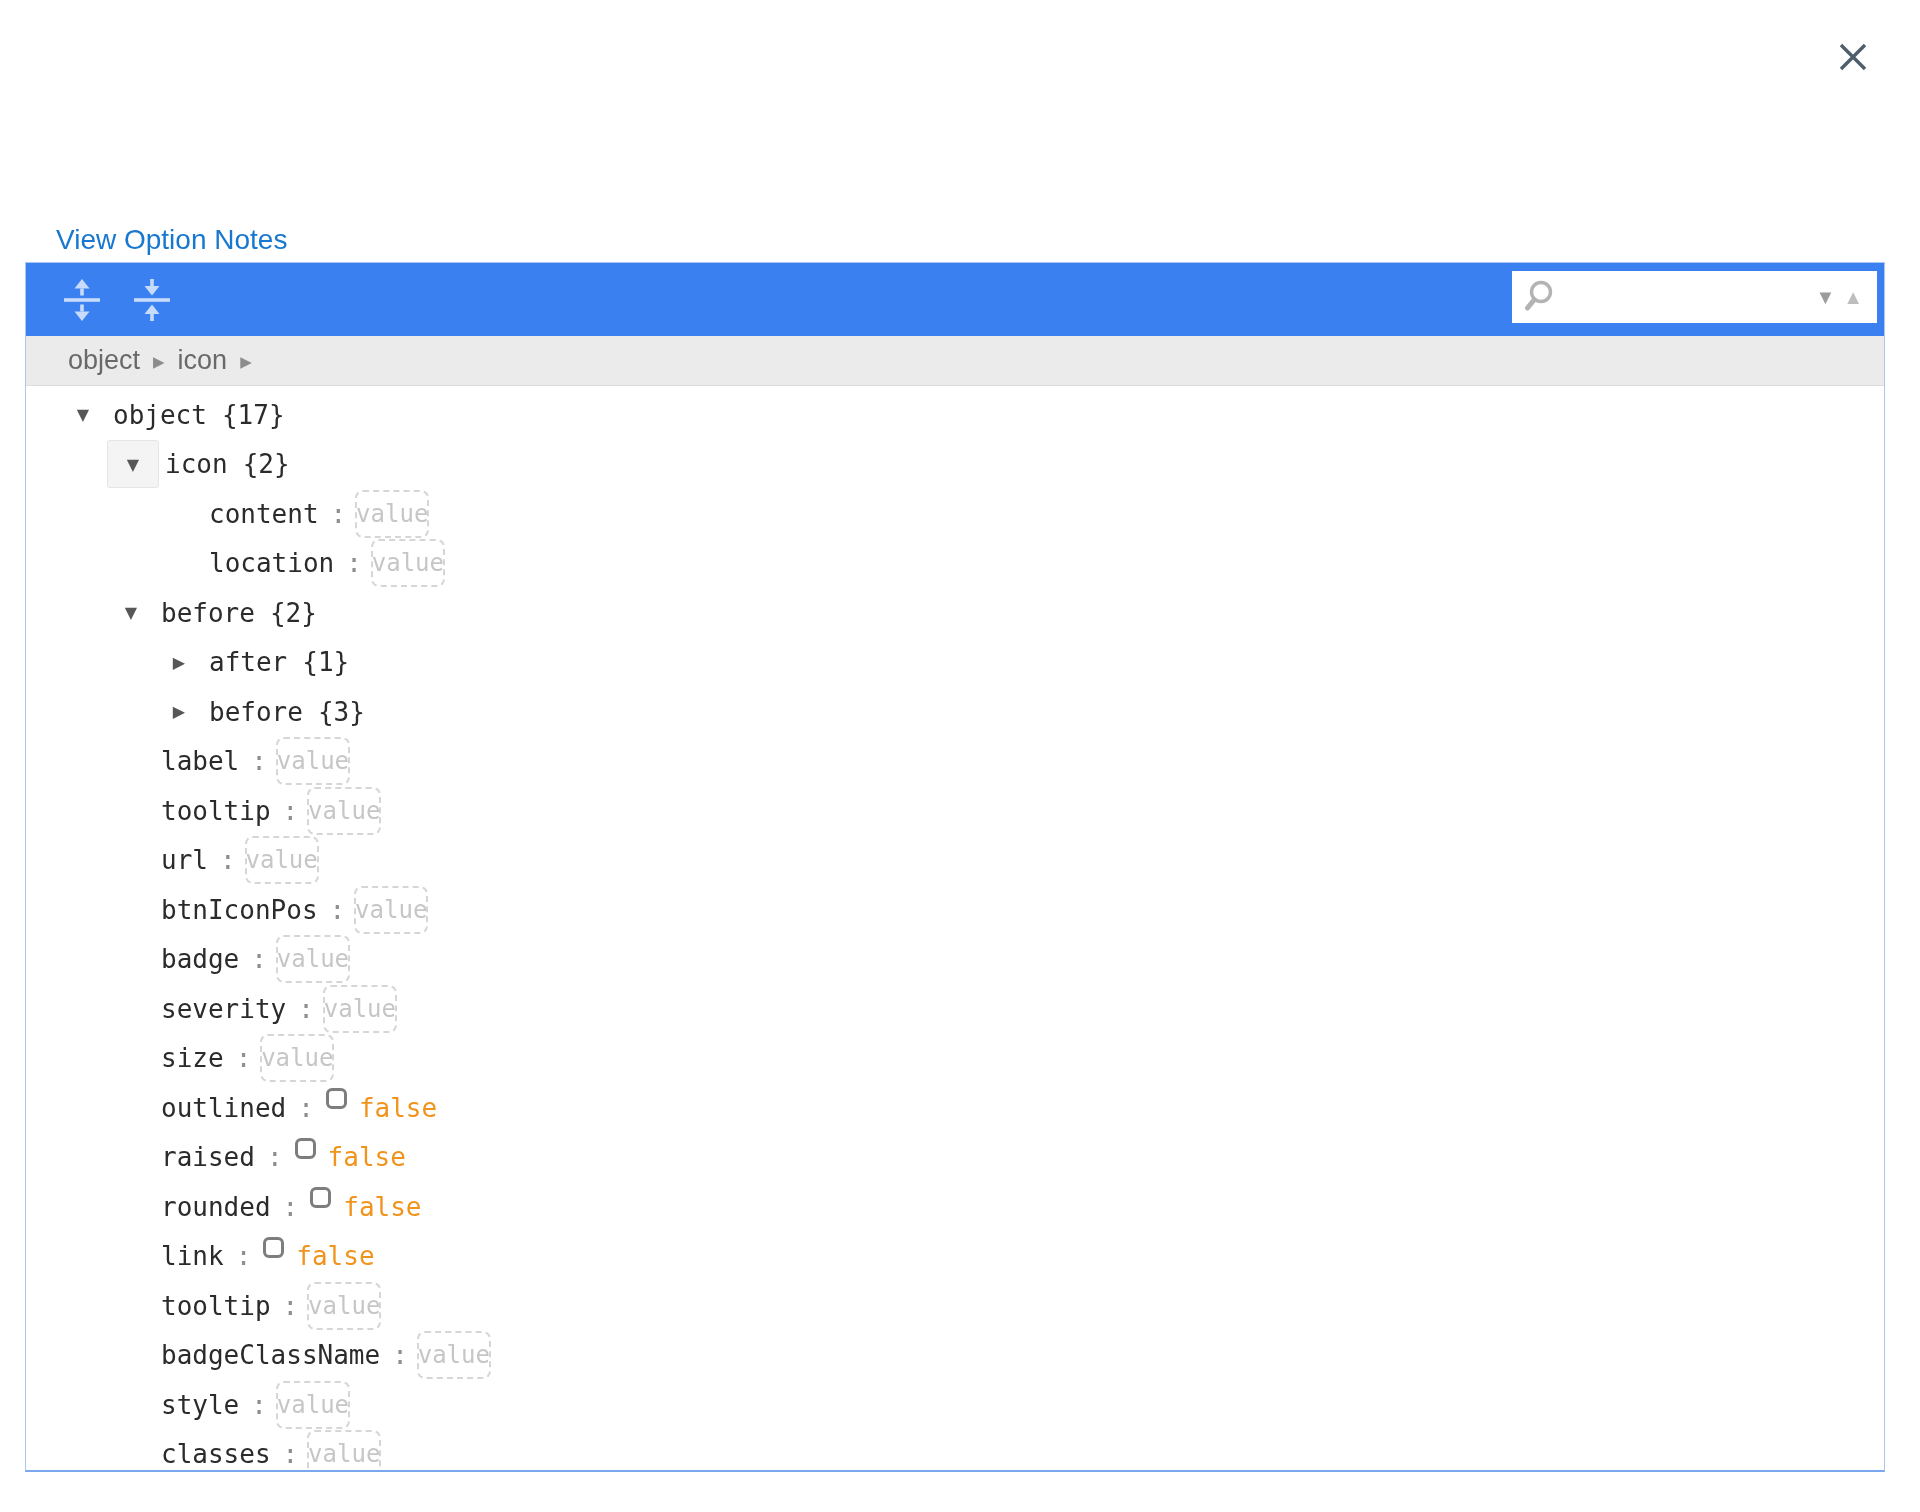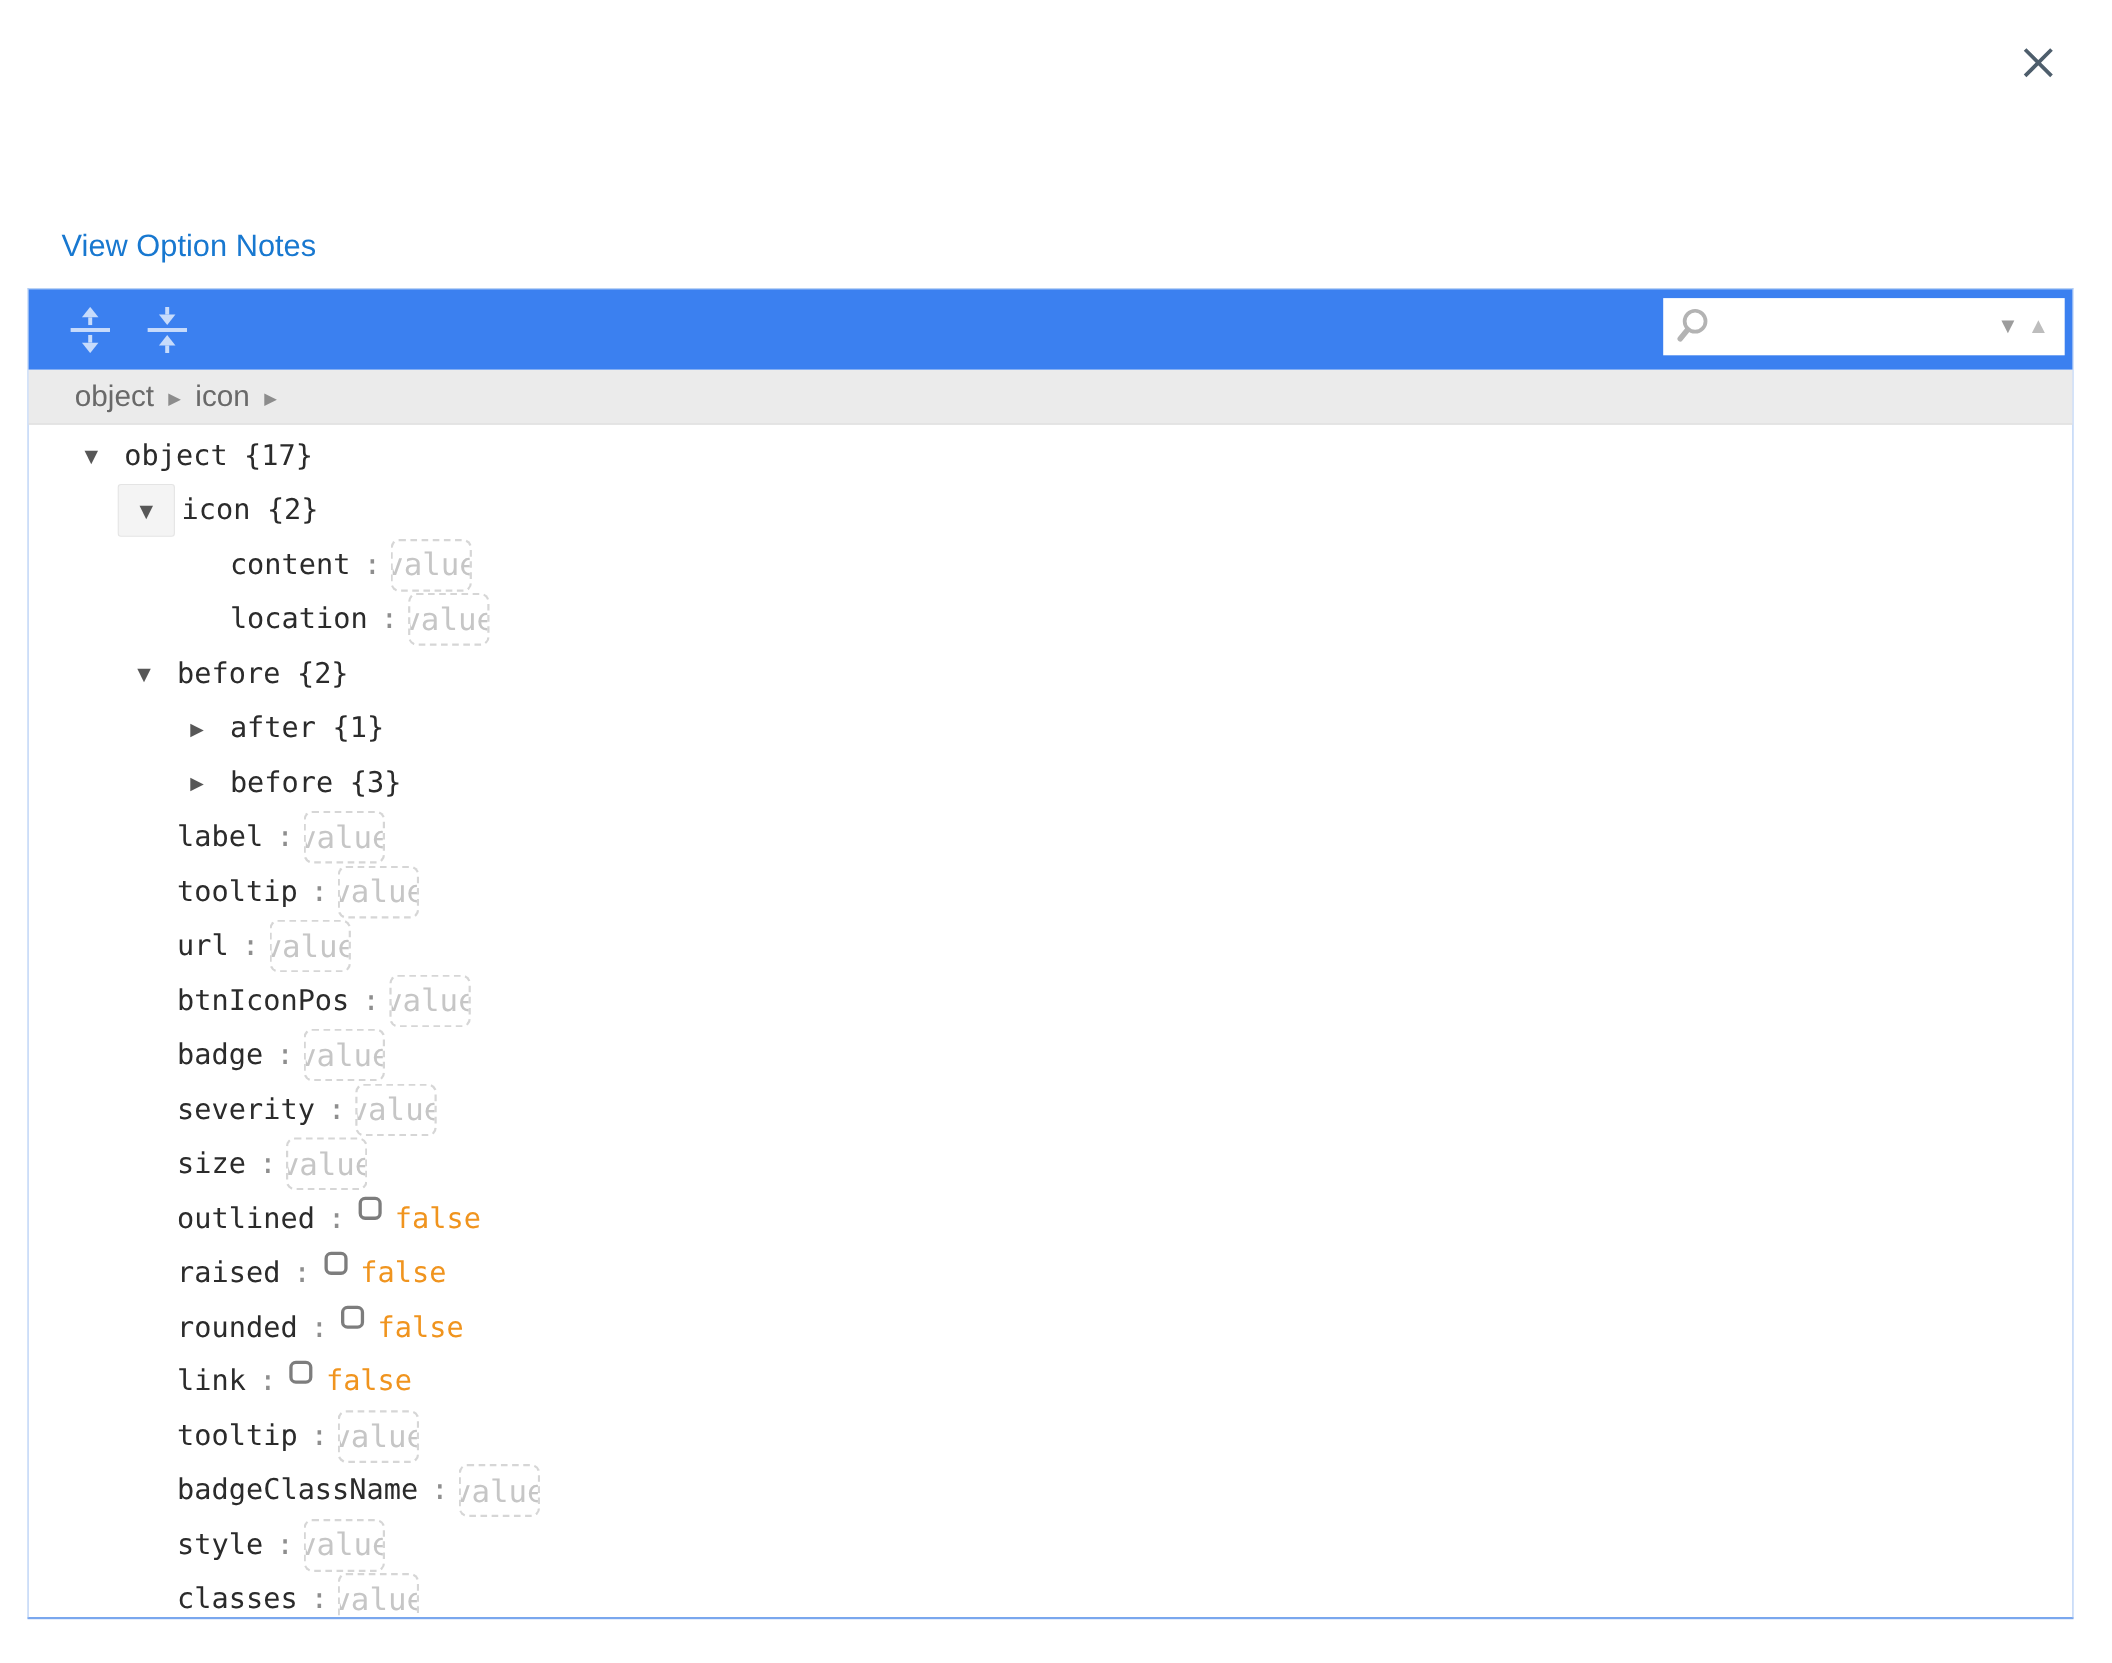--- a/index.html
+++ b/index.html
@@ -4,21 +4,21 @@
 <style>
   * { margin:0; padding:0; box-sizing:border-box; }
   html,body { width:1920px; height:1512px; background:#ffffff; font-family:"Liberation Sans", sans-serif; }
   .stage { position:relative; width:1920px; height:1512px; background:#ffffff; overflow:hidden; }
 
   
   .dlg-title { position:absolute; left:30px; top:22px; font-size:42px; font-weight:700; color:#3a3a3a; letter-spacing:-0.5px; }
   .dlg-subtitle { position:absolute; left:30px; top:86px; font-size:25px; color:#9c9c9c; }
   .close-btn { position:absolute; left:1824px; top:28px; width:58px; height:58px; background:none; border:none; cursor:pointer;
                display:flex; align-items:center; justify-content:center; }
-  .notes-link { position:absolute; left:56px; top:208px; font-size:28px; color:#1878d0; text-decoration:none; cursor:pointer; }
+  .notes-link { position:absolute; left:56px; top:224px; font-size:28px; color:#1878d0; text-decoration:none; cursor:pointer; }
 
   
   .panel { position:absolute; left:25px; top:262px; width:1860px; height:1210px; background:#fff;
            border:1px solid #a9c7f3; border-bottom:2px solid #7aa7ee; }
 
   .toolbar { position:relative; height:73px; background:#3b80f0; display:flex; align-items:center; padding-left:38px; }
   .tb-btn { background:none; border:none; cursor:pointer; padding:0; margin-right:34px; display:flex; align-items:center; }
 
   .searchbox { position:absolute; right:7px; top:8px; width:365px; height:52px; background:#ffffff;
                display:flex; align-items:center; }
@@ -41,21 +41,21 @@
   .spacer { flex:0 0 auto; height:1px; }
   .toggle { flex:0 0 auto; width:48px; height:48px; display:flex; align-items:center; justify-content:center;
             font-size:16px; color:#575757; margin-right:6px; background:none; border:none; cursor:pointer;
             font-family:"DejaVu Sans", sans-serif; }
   .toggle.hl { width:52px; background:#f4f4f4; border:1px solid #e4e4e4; border-radius:3px; }
   .toggle.empty { cursor:default; }
   .key { white-space:pre; }
   .count { margin-left:15px; }
   .colon { color:#8e8e8e; margin:0 9px 0 12px; }
   .vbox { flex:0 0 auto; width:74px; height:48px; border:2px dashed #d6d6d6; border-radius:8px;
-          color:#c6c6c6; font-size:28px; display:flex; align-items:center; justify-content:center;
+          color:#c6c6c6; font-size:24px; display:flex; align-items:center; justify-content:center;
           overflow:hidden; cursor:text; background:#fff; }
   .chk { flex:0 0 auto; width:21px; height:21px; border:3px solid #7d7d7d; border-radius:6px; background:#fff;
          transform:translateY(-9px); margin:0 3px; cursor:pointer; padding:0; }
   .bool { margin-left:9px; }
 </style>
 </head>
 <body>
 
 <div class="stage">
 

